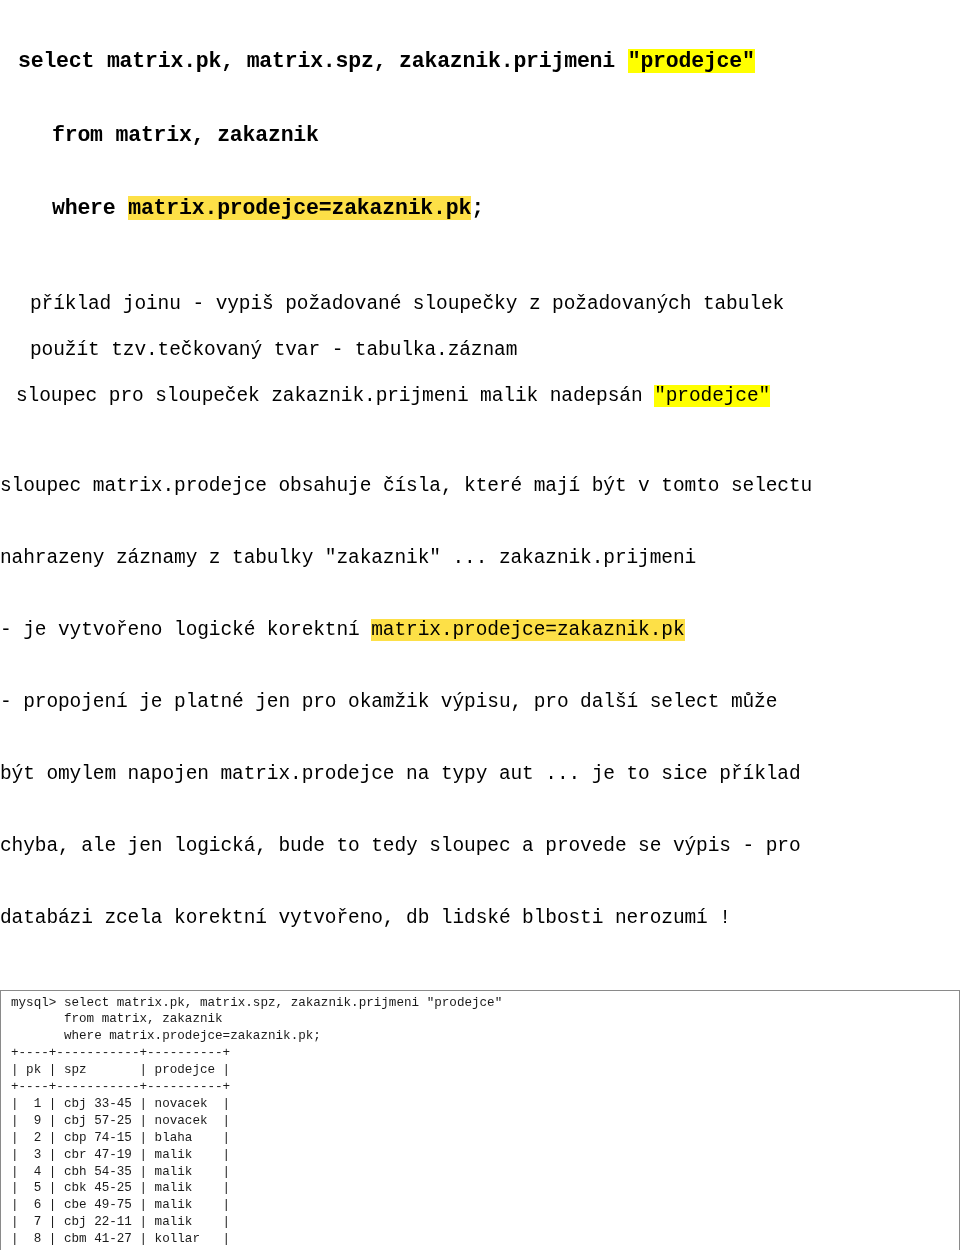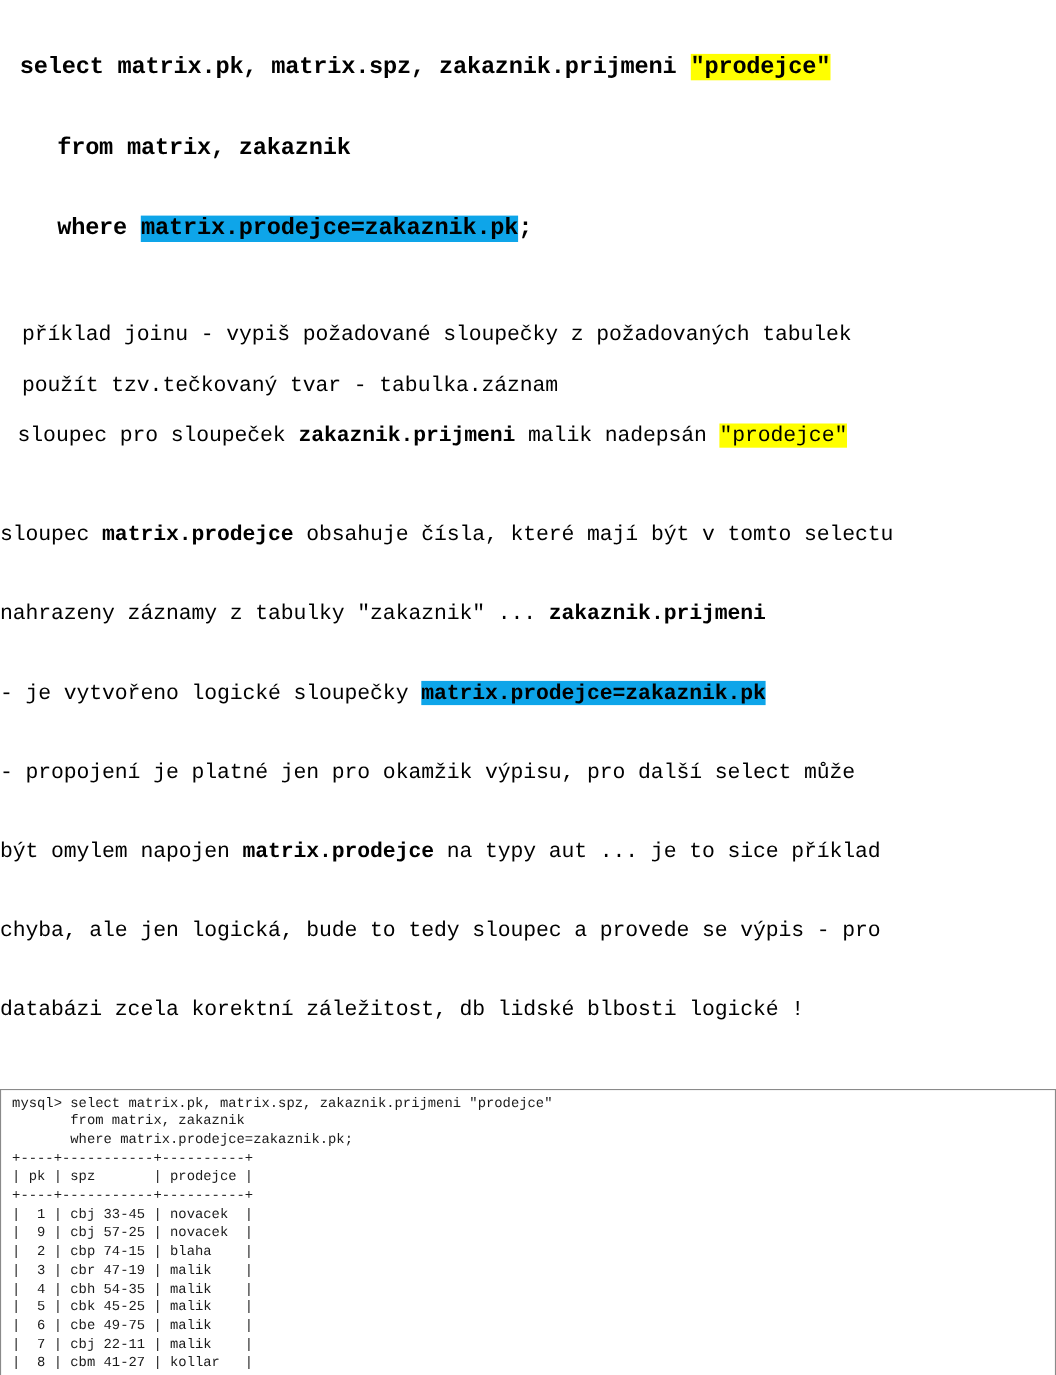--- a/index.html
+++ b/index.html
@@ -34,26 +34,26 @@
   .sql-block .l2 { padding-left: 52px; }
   .sql-block .l3 { padding-left: 52px; }
 
   
   .prose {
     font-size: 19.5px;
     line-height: 24px;
     letter-spacing: -0.1px;
     white-space: pre-wrap;
   }
-  .prose.indent { padding-left: 20px; }
+  .prose.indent { padding-left: 30px; }
   .prose.indent2 { padding-left: 16px; }
-  b, .bold { font-weight: bold; }
+  b, .bold { font-weight: normal; }
 
   .hl-yellow { background: #ffff00; }
-  .hl-cyan   { background: #0ea5e9; }
+  .hl-cyan   { background: #fde047; }
 
   
   .terminal {
     border: 1px solid #8a8a8a;
     background: #ffffff;
     font-size: 12.6px;
     line-height: 16.9px;
     letter-spacing: 0px;
     white-space: pre;
     padding: 4px 4px 4px 10px;
@@ -83,25 +83,25 @@
   <div class="spacer-22"></div>
   <div class="prose indent">použít tzv.tečkovaný tvar - tabulka.záznam</div>
   <div class="spacer-22"></div>
   <div class="prose indent2"><span>sloupec pro sloupeček </span><b>zakaznik.prijmeni</b><span> malik nadepsán </span><span class="hl-yellow">"prodejce"</span></div>
 
   <div class="spacer-18"></div>
 
   <div class="prose">
     <div><span>sloupec </span><b>matrix.prodejce</b><span> obsahuje čísla, které mají být v tomto selectu</span></div>
     <div><span>nahrazeny záznamy z tabulky "zakaznik" ... </span><b>zakaznik.prijmeni</b></div>
-    <div><span>- je vytvořeno logické sloupečky </span><b class="hl-cyan">matrix.prodejce=zakaznik.pk</b></div>
+    <div><span>- je vytvořeno logické korektní </span><b class="hl-cyan">matrix.prodejce=zakaznik.pk</b></div>
     <div>- propojení je platné jen pro okamžik výpisu, pro další select může</div>
     <div><span>být omylem napojen </span><b>matrix.prodejce</b><span> na typy aut ... je to sice příklad</span></div>
     <div>chyba, ale jen logická, bude to tedy sloupec a provede se výpis - pro</div>
-    <div>databázi zcela korektní záležitost, db lidské blbosti logické !</div>
+    <div>databázi zcela korektní vytvořeno, db lidské blbosti nerozumí !</div>
   </div>
 
   <div class="spacer-12"></div>
 
   <div class="terminal"><span>mysql&gt; select matrix.pk, matrix.spz, zakaznik.prijmeni "prodejce"</span>
 <span>       from matrix, zakaznik</span>
 <span>       where matrix.prodejce=zakaznik.pk;</span>
 <span>+----+-----------+----------+</span>
 <span>| pk | spz       | prodejce |</span>
 <span>+----+-----------+----------+</span>

